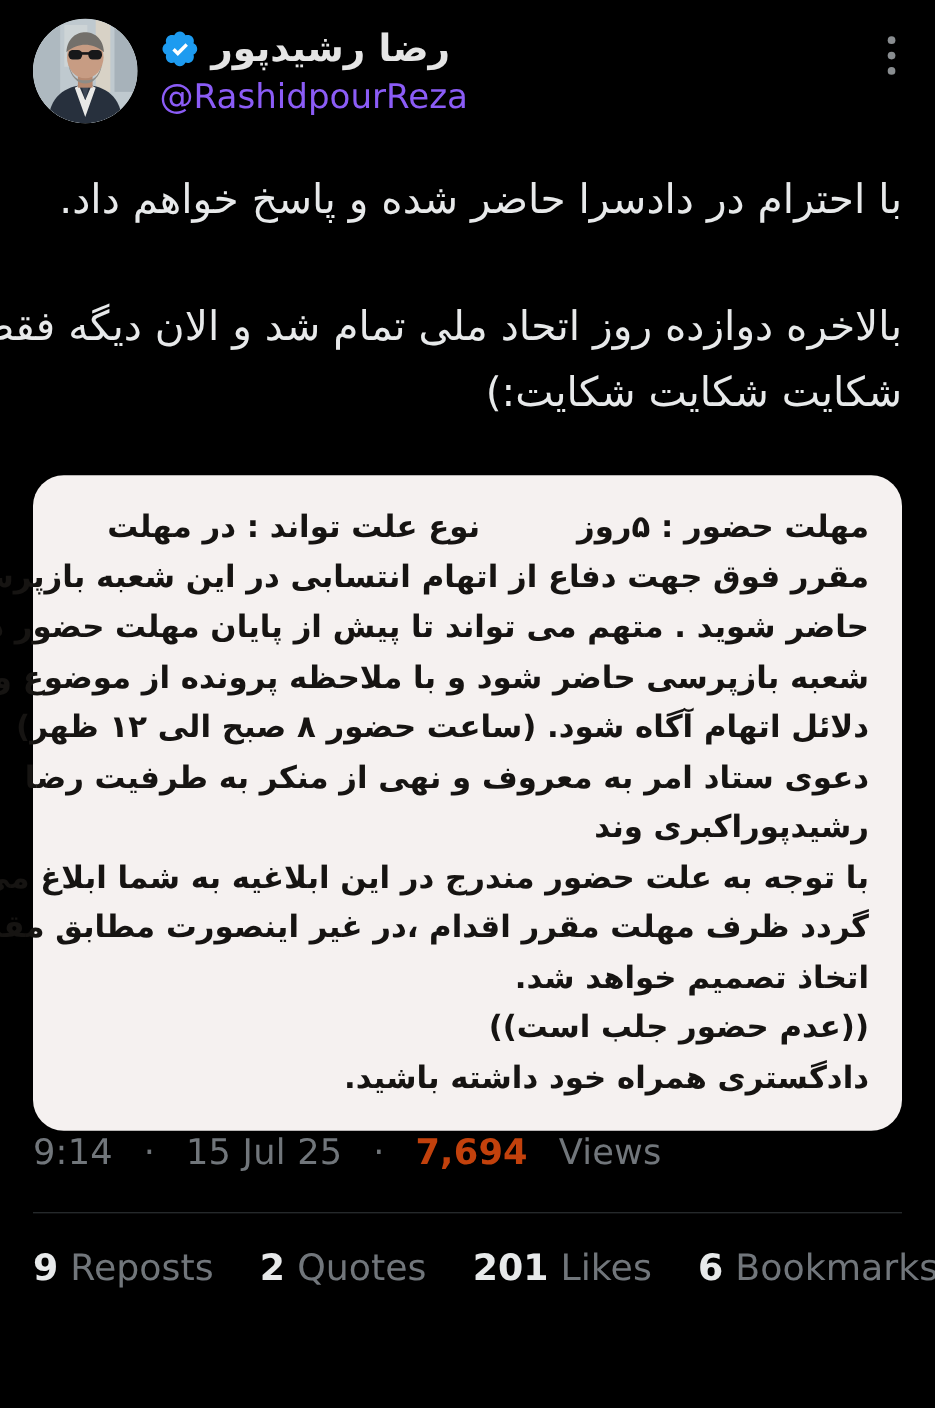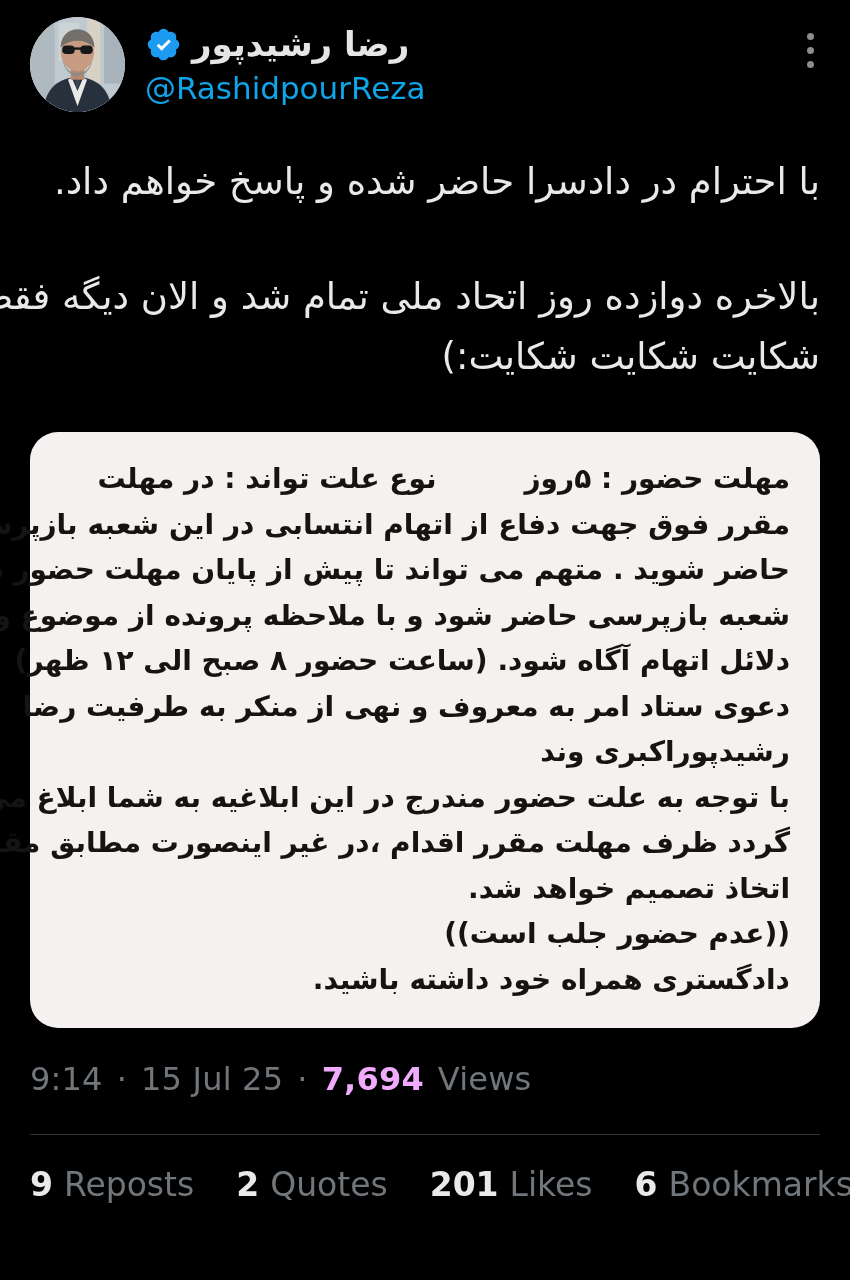--- a/index.html
+++ b/index.html
@@ -18,21 +18,21 @@
     overflow: hidden; flex: 0 0 95px; background: #c3cdd2;
   }
   .avatar svg { display: block; width: 100%; height: 100%; }
   .id-block { margin-left: 20px; padding-top: 8px; min-width: 0; }
   .name-row { display: flex; align-items: center; gap: 10px; }
   .badge { width: 37px; height: 37px; flex: 0 0 37px; }
   .display-name {
     color: #e5e5e5; font-size: 34px; font-weight: 700;
     direction: rtl; line-height: 1.15;
   }
-  .handle { color: #0ea5e9; font-size: 31px; margin-top: 6px; }
+  .handle { color: #8b5cf6; font-size: 31px; margin-top: 6px; }
   .spacer { flex: 1 1 auto; }
   .more-btn {
     display: flex; flex-direction: column; gap: 7px;
     padding: 14px 6px; cursor: pointer; margin-top: 2px;
   }
   .more-btn i { width: 7px; height: 7px; border-radius: 50%; background: #898d90; }
 
   
   .tweet-text {
     direction: rtl; text-align: right;
@@ -52,25 +52,24 @@
     color: #161412;
     font-weight: 700;
     font-size: 28px;
     line-height: 45.5px;
   }
   .doc-card .d-line { white-space: nowrap; }
   .doc-first { display: flex; flex-direction: row; gap: 88px; justify-content: flex-start; }
 
   
   .meta-row {
-    margin-top: 32px;
     color: #71767b; font-size: 32px; letter-spacing: .2px;
-    display: flex; align-items: flex-end; gap: 14px;
+    display: flex; align-items: flex-end; gap: 28px;
   }
-  .meta-row .views-count { color: #f0abfc; font-weight: 700; }
+  .meta-row .views-count { color: #c2410c; font-weight: 700; }
   .divider { height: 1px; background: #2f3336; margin-top: 36px; }
   .stats-row {
     margin-top: 30px;
     display: flex; gap: 42px; align-items: baseline;
     font-size: 33px;
   }
   .stat { display: flex; gap: 11px; align-items: baseline; cursor: pointer; }
   .stat .count { color: #e7e9ea; font-weight: 700; }
   .stat .label { color: #71767b; }
 </style>

